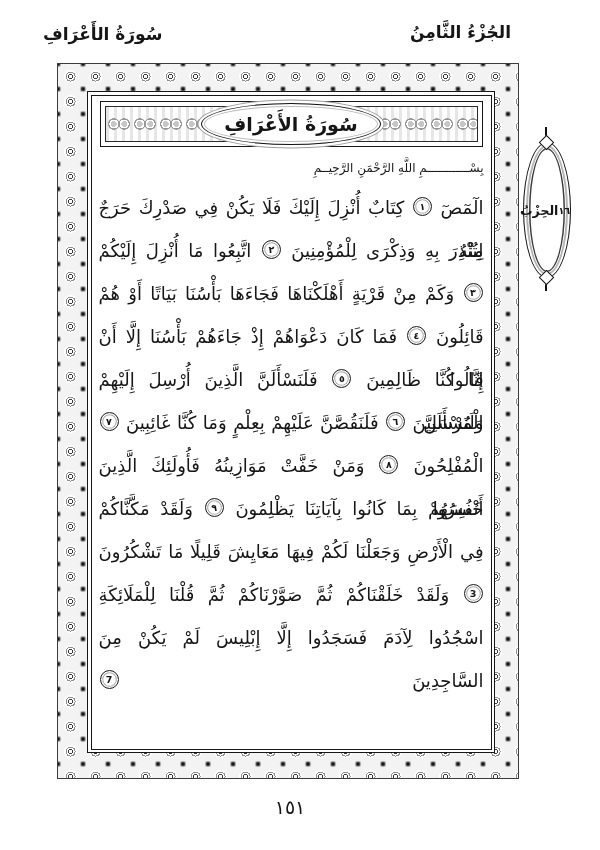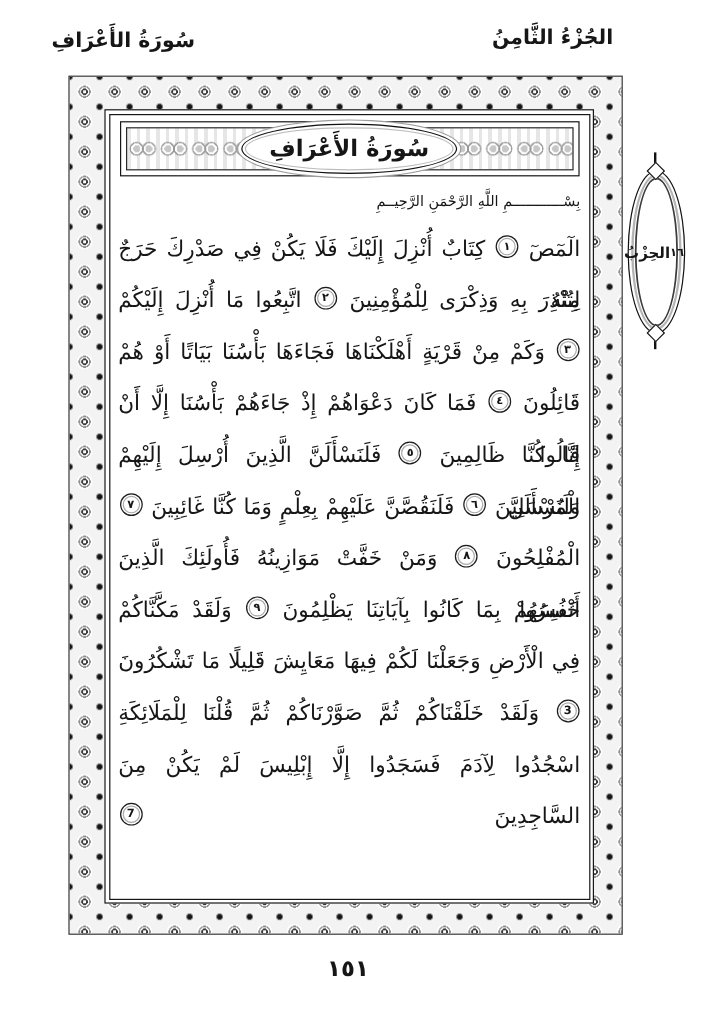--- a/index.html
+++ b/index.html
@@ -102,21 +102,21 @@
     background:#ffffff;border:1.5px solid #111111;transform:rotate(45deg);box-sizing:border-box;
   }
   .medallion-body::before{top:-6px;}
   .medallion-body::after{bottom:-6px;}
   .hizb-label{font-size:12.5px;font-weight:bold;direction:rtl;line-height:15px;}
   .hizb-number{font-size:9.5px;font-weight:bold;line-height:11px;}
 
   
   .pagenum{
     position:absolute;top:796px;left:0;width:580px;text-align:center;
-    font-size:19px;font-weight:bold;letter-spacing:3px;
+    font-size:19px;font-weight:normal;letter-spacing:3px;
   }
 </style>
 </head>
 <body>
 
 <div class="runhead juz">الجُزْءُ الثَّامِنُ</div>
 <div class="runhead surah">سُورَةُ الأَعْرَافِ</div>
 
 <div class="frame">
   <div class="inner">

